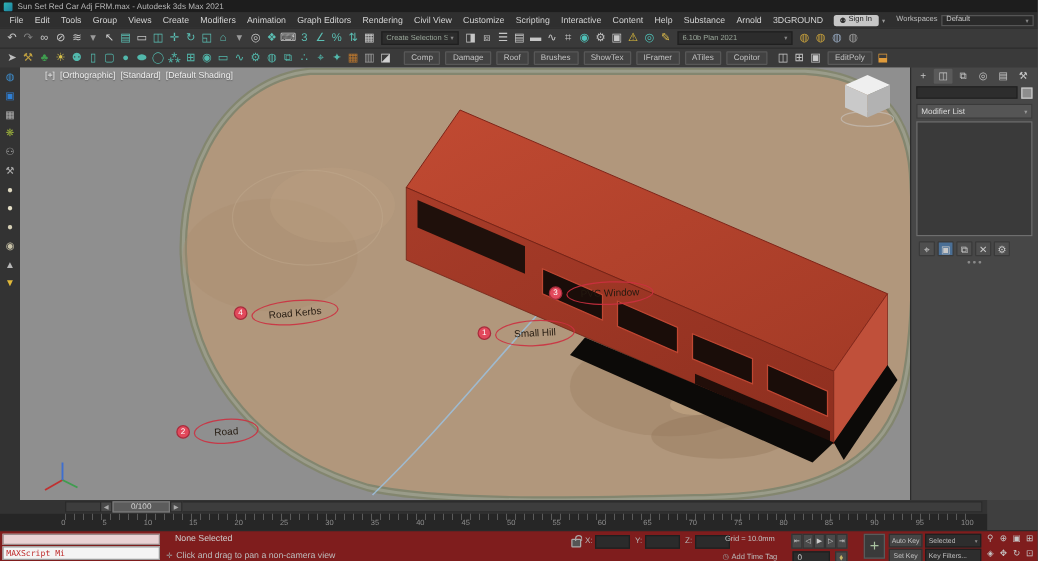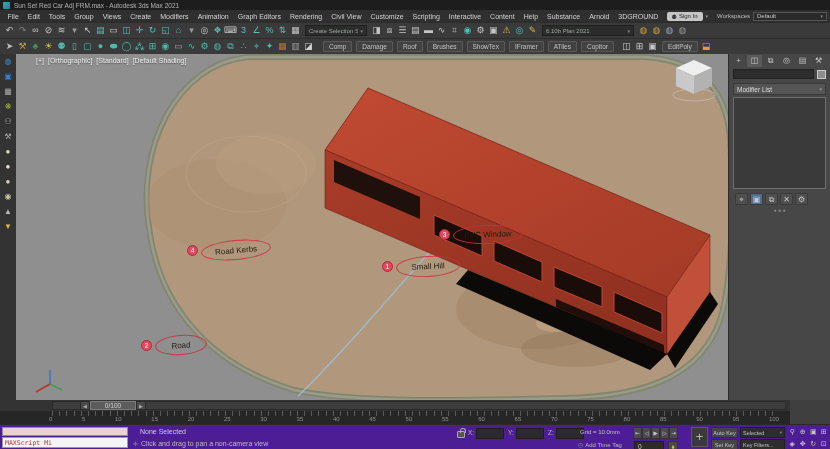--- a/index.html
+++ b/index.html
@@ -93,21 +93,21 @@
   #ts-handle { width:46px; height:9px; background:#5c5c5c; border:1px solid #7a7a7a; color:#d6d6d6;
     font-size:6.5px; line-height:8px; text-align:center; }
   #ruler { position:absolute; left:0; top:411px; width:790px; height:13px; background:#262626; }
   #ruler-ticks { position:absolute; left:52px; right:14px; top:0; height:5px;
     background:repeating-linear-gradient(90deg,#5a5a5a 0 1px,transparent 1px 7.2px); }
   #ruler-labels { position:absolute; left:49px; right:11px; top:5px; display:flex; justify-content:space-between; }
   #ruler-labels span { font-size:6px; color:#8f8f8f; }
   #rightstub { position:absolute; left:790px; top:400px; width:40px; height:24px; background:#3f3f3f; }
 
   
-  #statusbar { position:absolute; left:0; top:424px; width:830px; height:25px; background:#4c1d95; border-top:1px solid #2a2a2a; }
+  #statusbar { position:absolute; left:0; top:424px; width:830px; height:25px; background:#7f1d1d; border-top:1px solid #2a2a2a; }
   #mxs-pink { position:absolute; left:2px; top:2px; width:126px; height:9px; background:#e9d2d4; border:1px solid #9a8a8a; }
   #mxs-white { position:absolute; left:2px; top:12px; width:126px; height:11px; background:#f4f4f4; border:1px solid #9a9a9a;
     font-family:"DejaVu Sans Mono", monospace; font-size:6.5px; color:#c03030; line-height:10px; padding-left:2px;
     white-space:nowrap; overflow:hidden; }
   #sel-status { position:absolute; left:140px; top:3px; font-size:7px; color:#cfcfcf; }
   #prompt-line { position:absolute; left:133px; top:15px; font-size:7px; color:#bdbdbd; }
   #prompt-line .pi { color:#9a9a9a; margin-right:3px; font-size:6px; }
   #lock-icon { position:absolute; left:457px; top:6px; width:8px; height:7px; border:1px solid #aaa;
     border-radius:1px; background:#555; }
   #lock-icon:before { content:""; position:absolute; left:1.5px; top:-4px; width:4px; height:4px;

